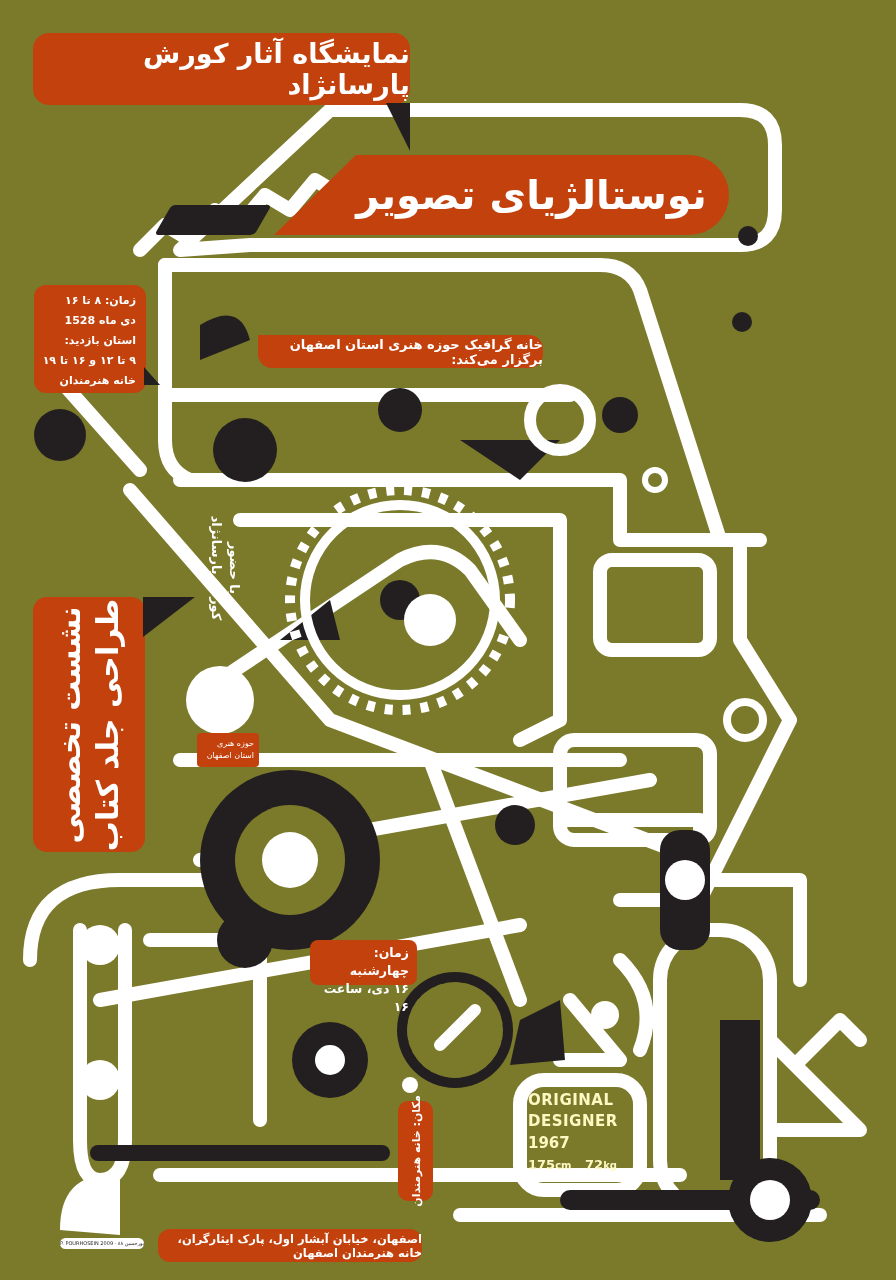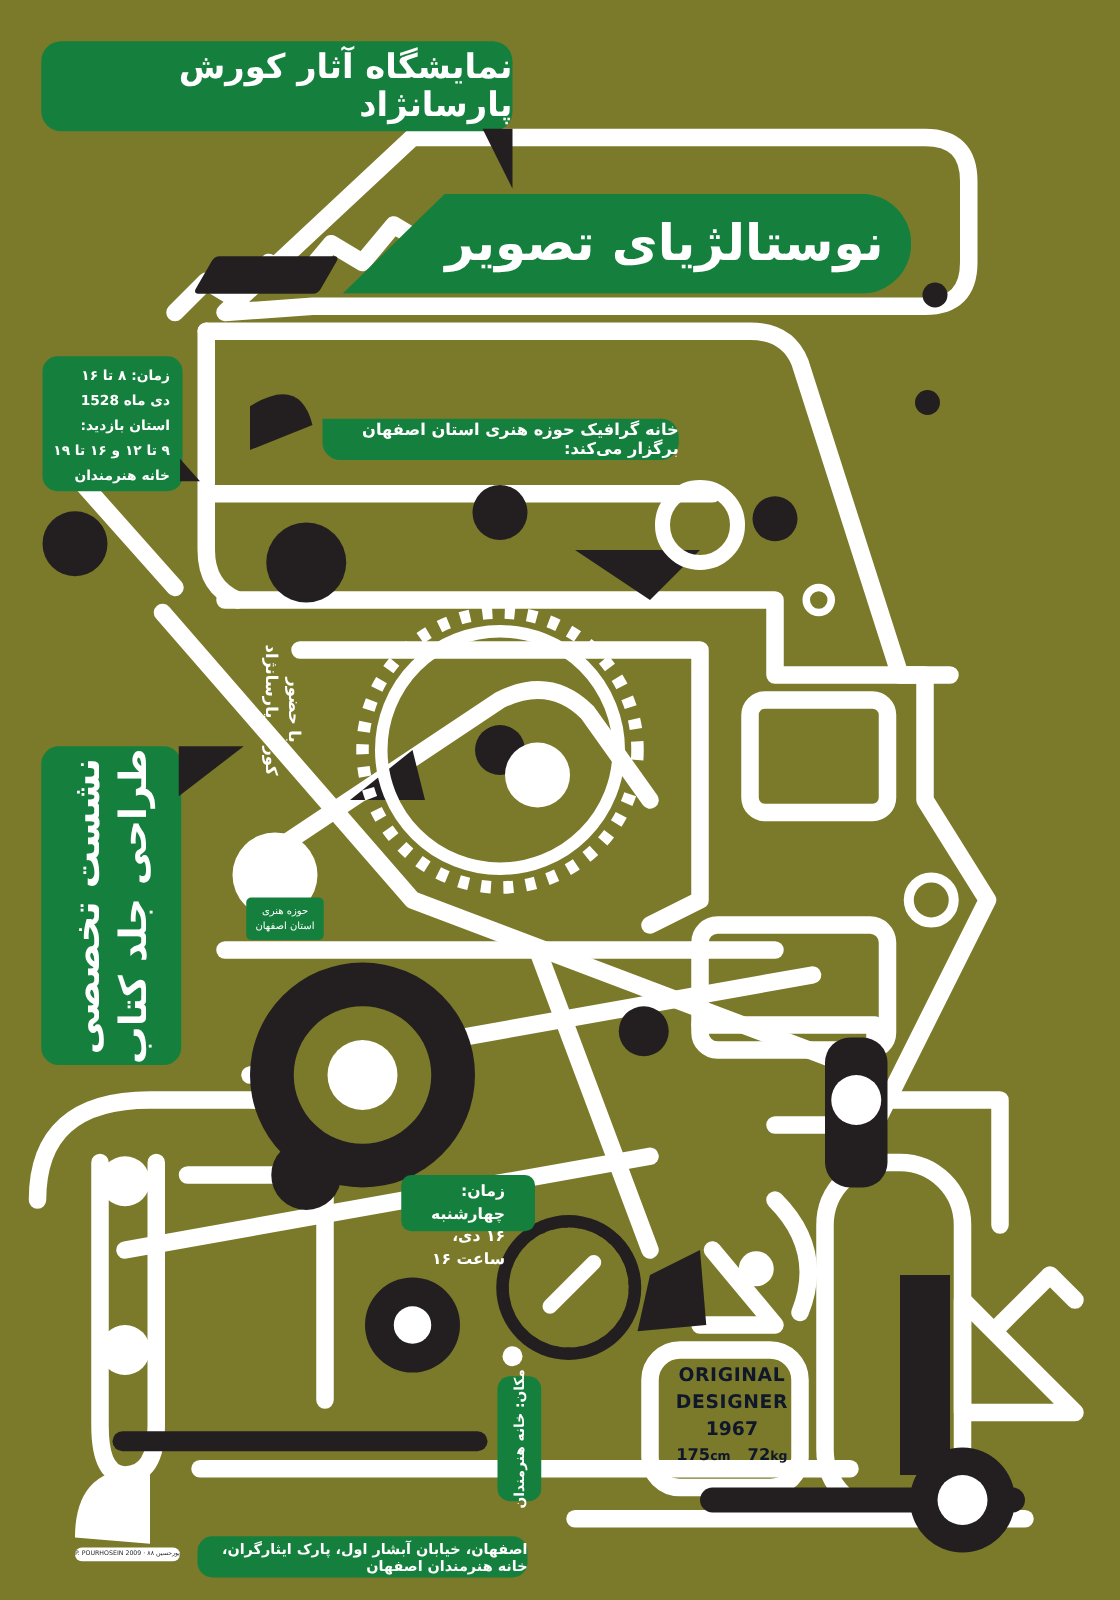--- a/index.html
+++ b/index.html
@@ -1,37 +1,37 @@
 <!DOCTYPE html>
 <html><head>
 <meta charset="utf-8">
 <style>
   html,body{margin:0;padding:0;}
   body{width:896px;height:1280px;background:#7b7a2b;position:relative;overflow:hidden;font-family:"DejaVu Sans",sans-serif;}
   .art{position:absolute;left:0;top:0;width:896px;height:1280px;}
-  .bubble{position:absolute;background:#15803d;color:#fff;direction:rtl;box-sizing:border-box;}
+  .bubble{position:absolute;background:#c2410c;color:#fff;direction:rtl;box-sizing:border-box;}
   .t-main{left:33px;top:33px;width:377px;height:72px;border-radius:16px;font-size:27px;font-weight:bold;display:flex;align-items:center;justify-content:center;}
   .t-main:after{content:"";position:absolute;right:0;bottom:-46px;border-right:24px solid #231f20;border-bottom:48px solid transparent;}
   .t-sub{left:274px;top:155px;width:455px;height:80px;border-radius:0 40px 40px 0;font-size:40px;font-weight:bold;display:flex;align-items:center;justify-content:center;clip-path:polygon(18% 0,100% 0,100% 100%,0 100%);padding-left:60px;}
   .t-org{left:258px;top:293px;width:285px;height:33px;border-radius:0 14px 14px 14px;font-size:13px;font-weight:bold;display:flex;align-items:center;justify-content:center;margin-top:42px;}
   .t-date{left:34px;top:285px;width:112px;height:108px;border-radius:12px;font-size:11px;font-weight:bold;line-height:20px;padding:6px 10px;text-align:right;}
   .t-date div{white-space:nowrap;}
   .t-date:after{content:"";position:absolute;right:-14px;bottom:8px;border-left:16px solid #231f20;border-bottom:0 solid transparent;border-top:18px solid transparent;}
   .t-talk{left:33px;top:597px;width:112px;height:255px;border-radius:14px;}
   .t-talk .vtxt{position:absolute;left:50%;top:50%;transform:translate(-50%,-50%) rotate(-90deg);white-space:nowrap;font-size:30px;font-weight:bold;line-height:38px;text-align:center;}
   .t-talk:after{content:"";position:absolute;right:-50px;top:0;border-left:52px solid #231f20;border-bottom:40px solid transparent;}
   .t-presence{left:190px;top:508px;width:70px;height:120px;background:transparent;}
   .t-presence .vtxt{position:absolute;left:50%;top:50%;transform:translate(-50%,-50%) rotate(90deg);white-space:nowrap;font-size:13px;font-weight:bold;line-height:18px;text-align:center;color:#fff;direction:rtl;}
-  .t-logo{left:197px;top:718px;width:62px;height:34px;border-radius:4px;font-size:8px;line-height:12px;padding:5px;text-align:center;}
-  .t-time{left:310px;top:940px;width:107px;height:45px;border-radius:8px;font-size:12.5px;font-weight:bold;line-height:18px;padding:4px 24px;text-align:right;margin-left:11px;}
+  .t-logo{left:197px;top:733px;width:62px;height:34px;border-radius:4px;font-size:8px;line-height:12px;padding:5px;text-align:right;}
+  .t-time{left:310px;top:940px;width:107px;height:45px;border-radius:8px;font-size:12.5px;font-weight:bold;line-height:18px;padding:4px 8px;text-align:right;}
   .t-place{left:398px;top:1101px;width:35px;height:100px;border-radius:10px;}
   .t-place .vtxt{position:absolute;left:50%;top:50%;transform:translate(-50%,-50%) rotate(-90deg);white-space:nowrap;font-size:11px;font-weight:bold;color:#fff;direction:rtl;}
   .t-addr{left:158px;top:1213px;width:264px;height:33px;border-radius:12px;font-size:11.5px;font-weight:bold;display:flex;align-items:center;justify-content:center;margin-top:16px;}
   .credit{position:absolute;left:60px;top:1238px;width:84px;height:11px;background:#fff;border-radius:6px;color:#231f20;font-size:5px;line-height:11px;text-align:center;white-space:nowrap;overflow:hidden;}
-  .badge{position:absolute;left:528px;top:1090px;width:115px;height:100px;color:#0f172a;font-family:"DejaVu Sans",sans-serif;font-weight:bold;text-align:center;}
+  .badge{position:absolute;left:528px;top:1090px;width:115px;height:100px;color:#fef9c3;font-family:"DejaVu Sans",sans-serif;font-weight:bold;text-align:left;}
   .badge .l1,.badge .l2{font-size:15px;line-height:21px;letter-spacing:.5px;}
   .badge .l3{font-size:15px;line-height:22px;}
   .badge .l4{font-size:13px;line-height:22px;}
   .badge .u{font-size:10px;}
 </style>
 </head>
 <body>
 
 <svg class="art" viewBox="0 0 896 1280" xmlns="http://www.w3.org/2000/svg">
   <g fill="none" stroke="#fff" stroke-width="14" stroke-linecap="round" stroke-linejoin="round">

